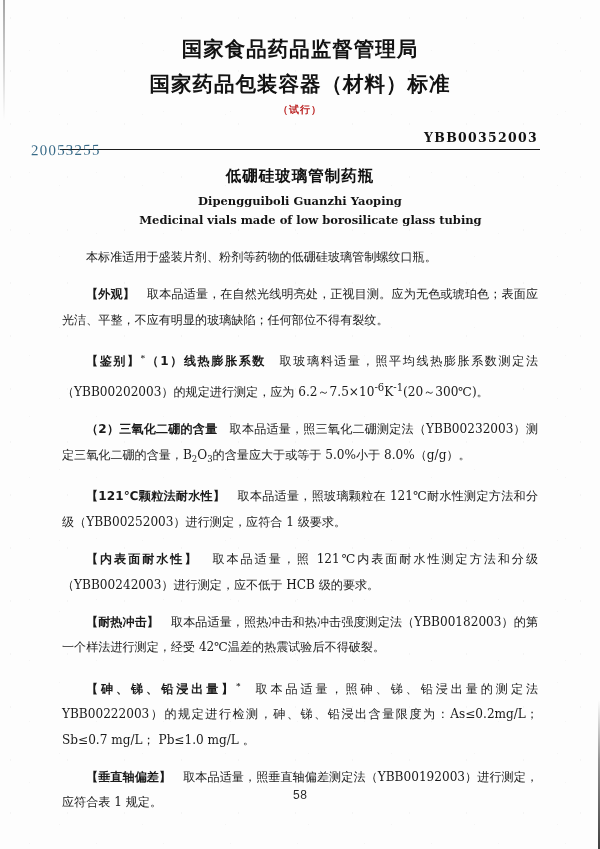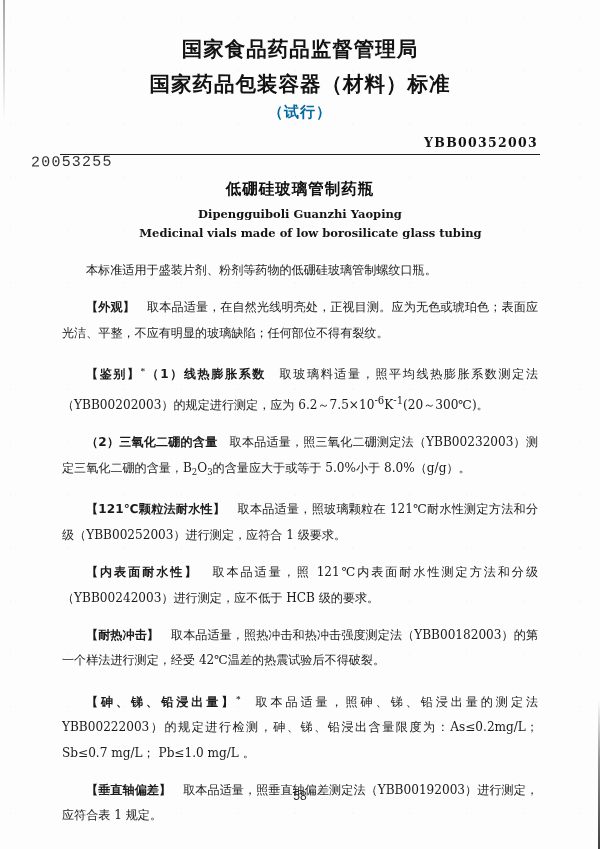--- a/index.html
+++ b/index.html
@@ -41,25 +41,25 @@
     background:
       radial-gradient(circle at 18% 34%, #000 0.6px, transparent 0.7px),
       radial-gradient(circle at 72% 61%, #000 0.6px, transparent 0.7px),
       radial-gradient(circle at 44% 83%, #000 0.6px, transparent 0.7px);
     background-size: 57px 53px, 83px 71px, 67px 61px;
   }
 
   .stamp {
     position: absolute;
     left: 31px;
-    top: 154px;
-    font-family: Liberation Mono, monospace;
+    top: 142px;
+    font-family: Liberation Serif, serif;
     font-size: 15px;
     letter-spacing: 1.2px;
-    color: #000000;
+    color: #0c4a6e;
     opacity: 0.82;
     transform: rotate(-0.6deg);
   }
 
   .masthead {
     padding-top: 34px;
     text-align: center;
   }
   .masthead .line1,
   .masthead .line2 {
@@ -67,24 +67,24 @@
     font-weight: bold;
     font-size: 20.5px;
     letter-spacing: 1px;
     line-height: 30px;
     color: #121212;
   }
   .masthead .line2 { margin-top: 5px; }
   .masthead .line3 {
     font-family: "DejaVu Sans", "Liberation Sans", sans-serif;
     font-weight: bold;
-    font-size: 15px;
+    font-size: 10px;
     letter-spacing: 1px;
     margin-top: 4px;
-    color: #0369a1;
+    color: #b91c1c;
   }
 
   .code-row {
     margin: 10px 60px 0 60px;
     text-align: right;
     position: relative;
   }
   .code-row .code {
     font-family: "DejaVu Serif", "Liberation Serif", serif;
     font-weight: bold;
@@ -94,21 +94,21 @@
     display: inline-block;
     padding-right: 2px;
   }
   .code-rule {
     margin: 3px 60px 0 60px;
     border-bottom: 1.4px solid #1d1d1d;
   }
 
   .titleblock {
     text-align: center;
-    margin-top: 24px;
+    margin-top: 16px;
   }
   .titleblock .cn {
     font-family: "DejaVu Sans", "Liberation Sans", sans-serif;
     font-weight: bold;
     font-size: 15.5px;
     letter-spacing: 1px;
     color: #101010;
   }
   .titleblock .pinyin {
     font-family: "DejaVu Serif", "Liberation Serif", serif;
@@ -150,21 +150,21 @@
   }
   sub { font-size: 8.5px; }
   .gap { display: inline-block; width: 12px; }
 
   .pagenum {
     position: absolute;
     left: 0;
     right: 0;
     top: 789px;
     text-align: center;
-    font-family: Liberation Sans, sans-serif;
+    font-family: Liberation Mono, monospace;
     font-size: 12px;
     color: #2a2a2a;
   }
 </style>
 </head>
 <body>
 
 <div class="page">
 
   <div class="scan-edge-left"></div>

